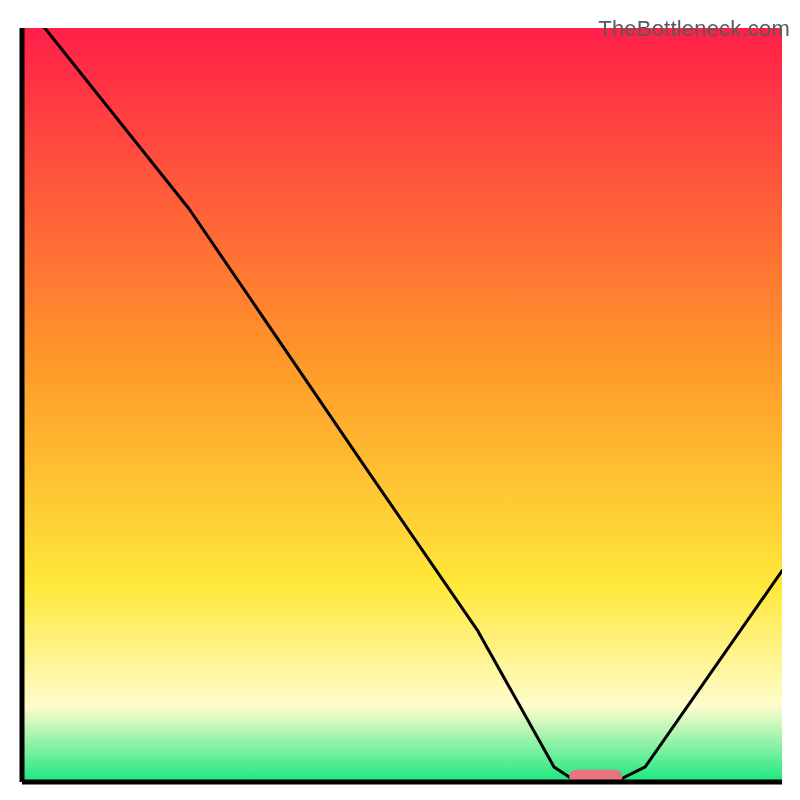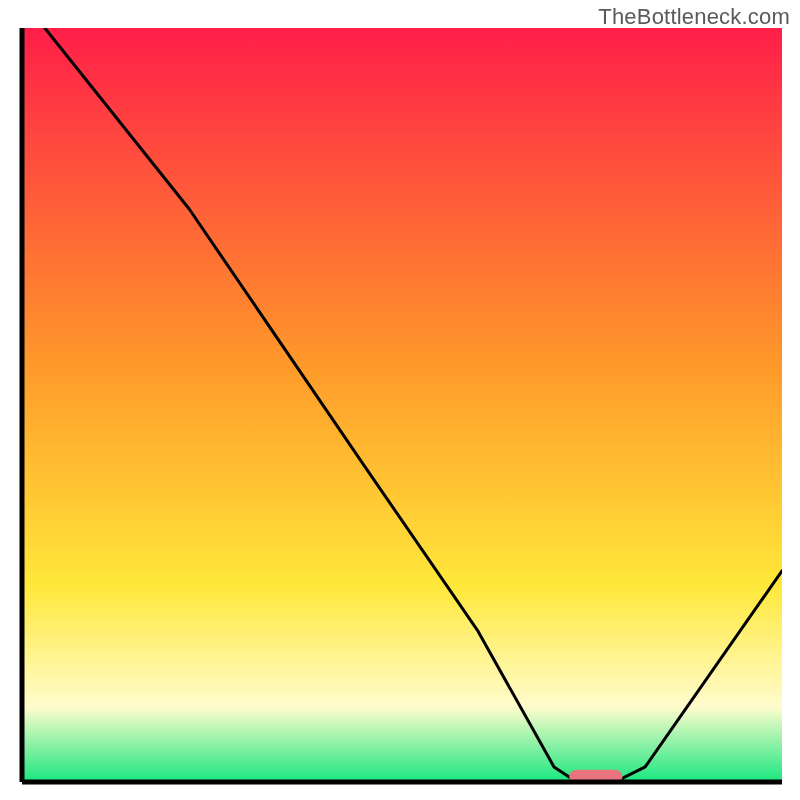--- a/index.html
+++ b/index.html
@@ -10,21 +10,21 @@
     background: #ffffff;
     font-family: Arial, Helvetica, sans-serif;
   }
   .root {
     position: relative;
     width: 800px;
     height: 800px;
   }
   .watermark {
     position: absolute;
-    top: 4px;
+    top: 16px;
     right: 10px;
     font-size: 22px;
     font-weight: 500;
     color: #5a5a5a;
     letter-spacing: 0.2px;
   }
   svg {
     display: block;
   }
 </style>

